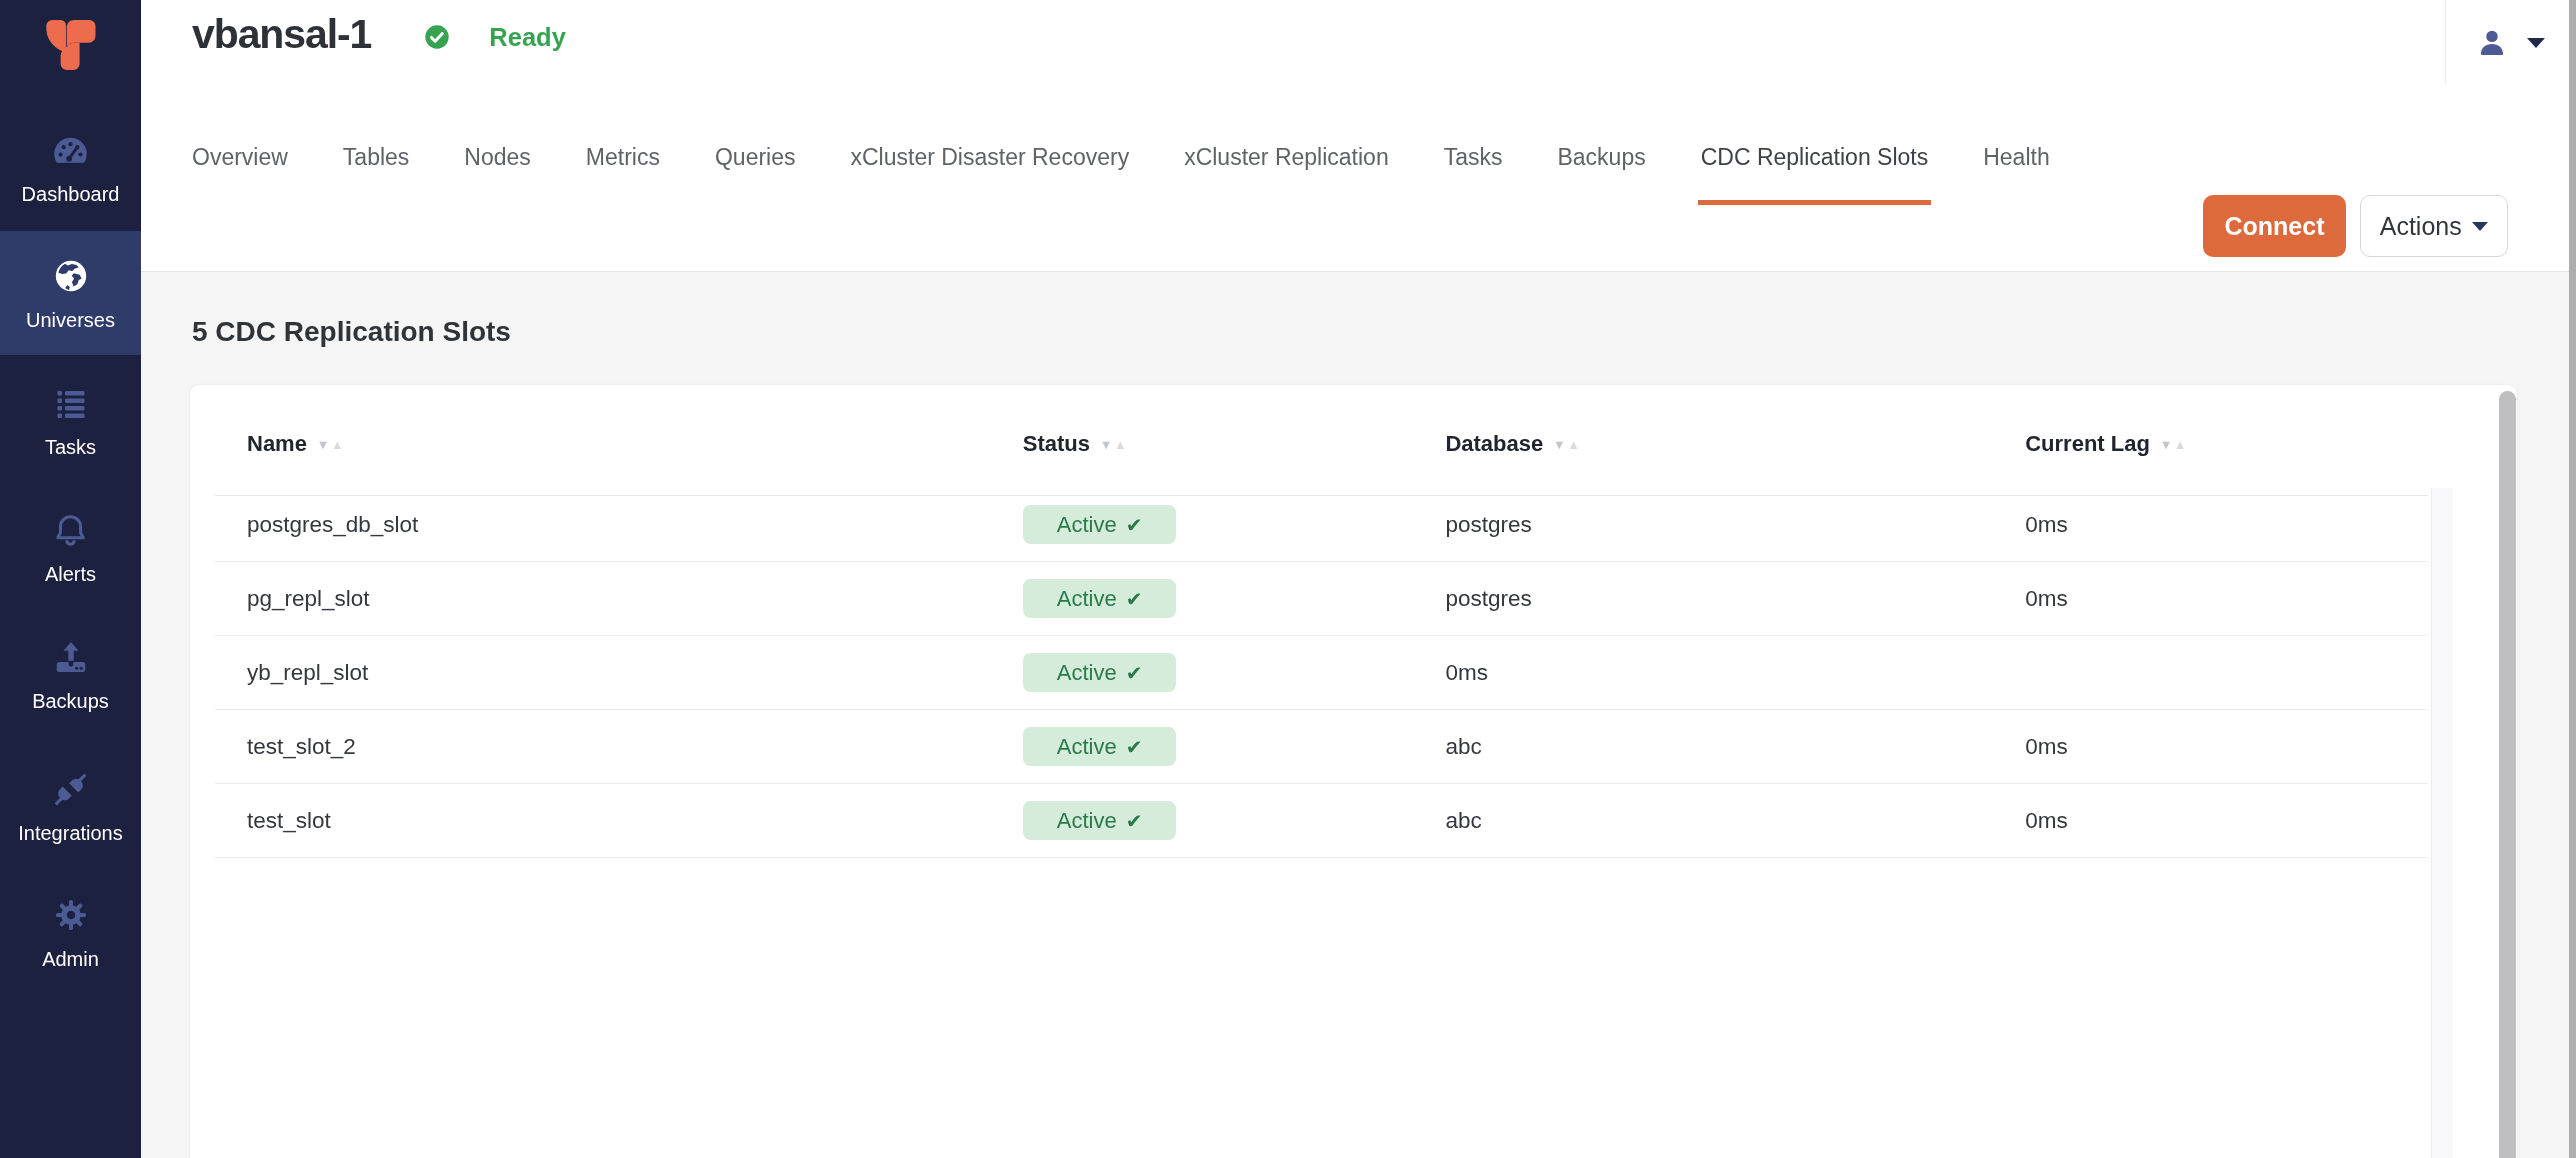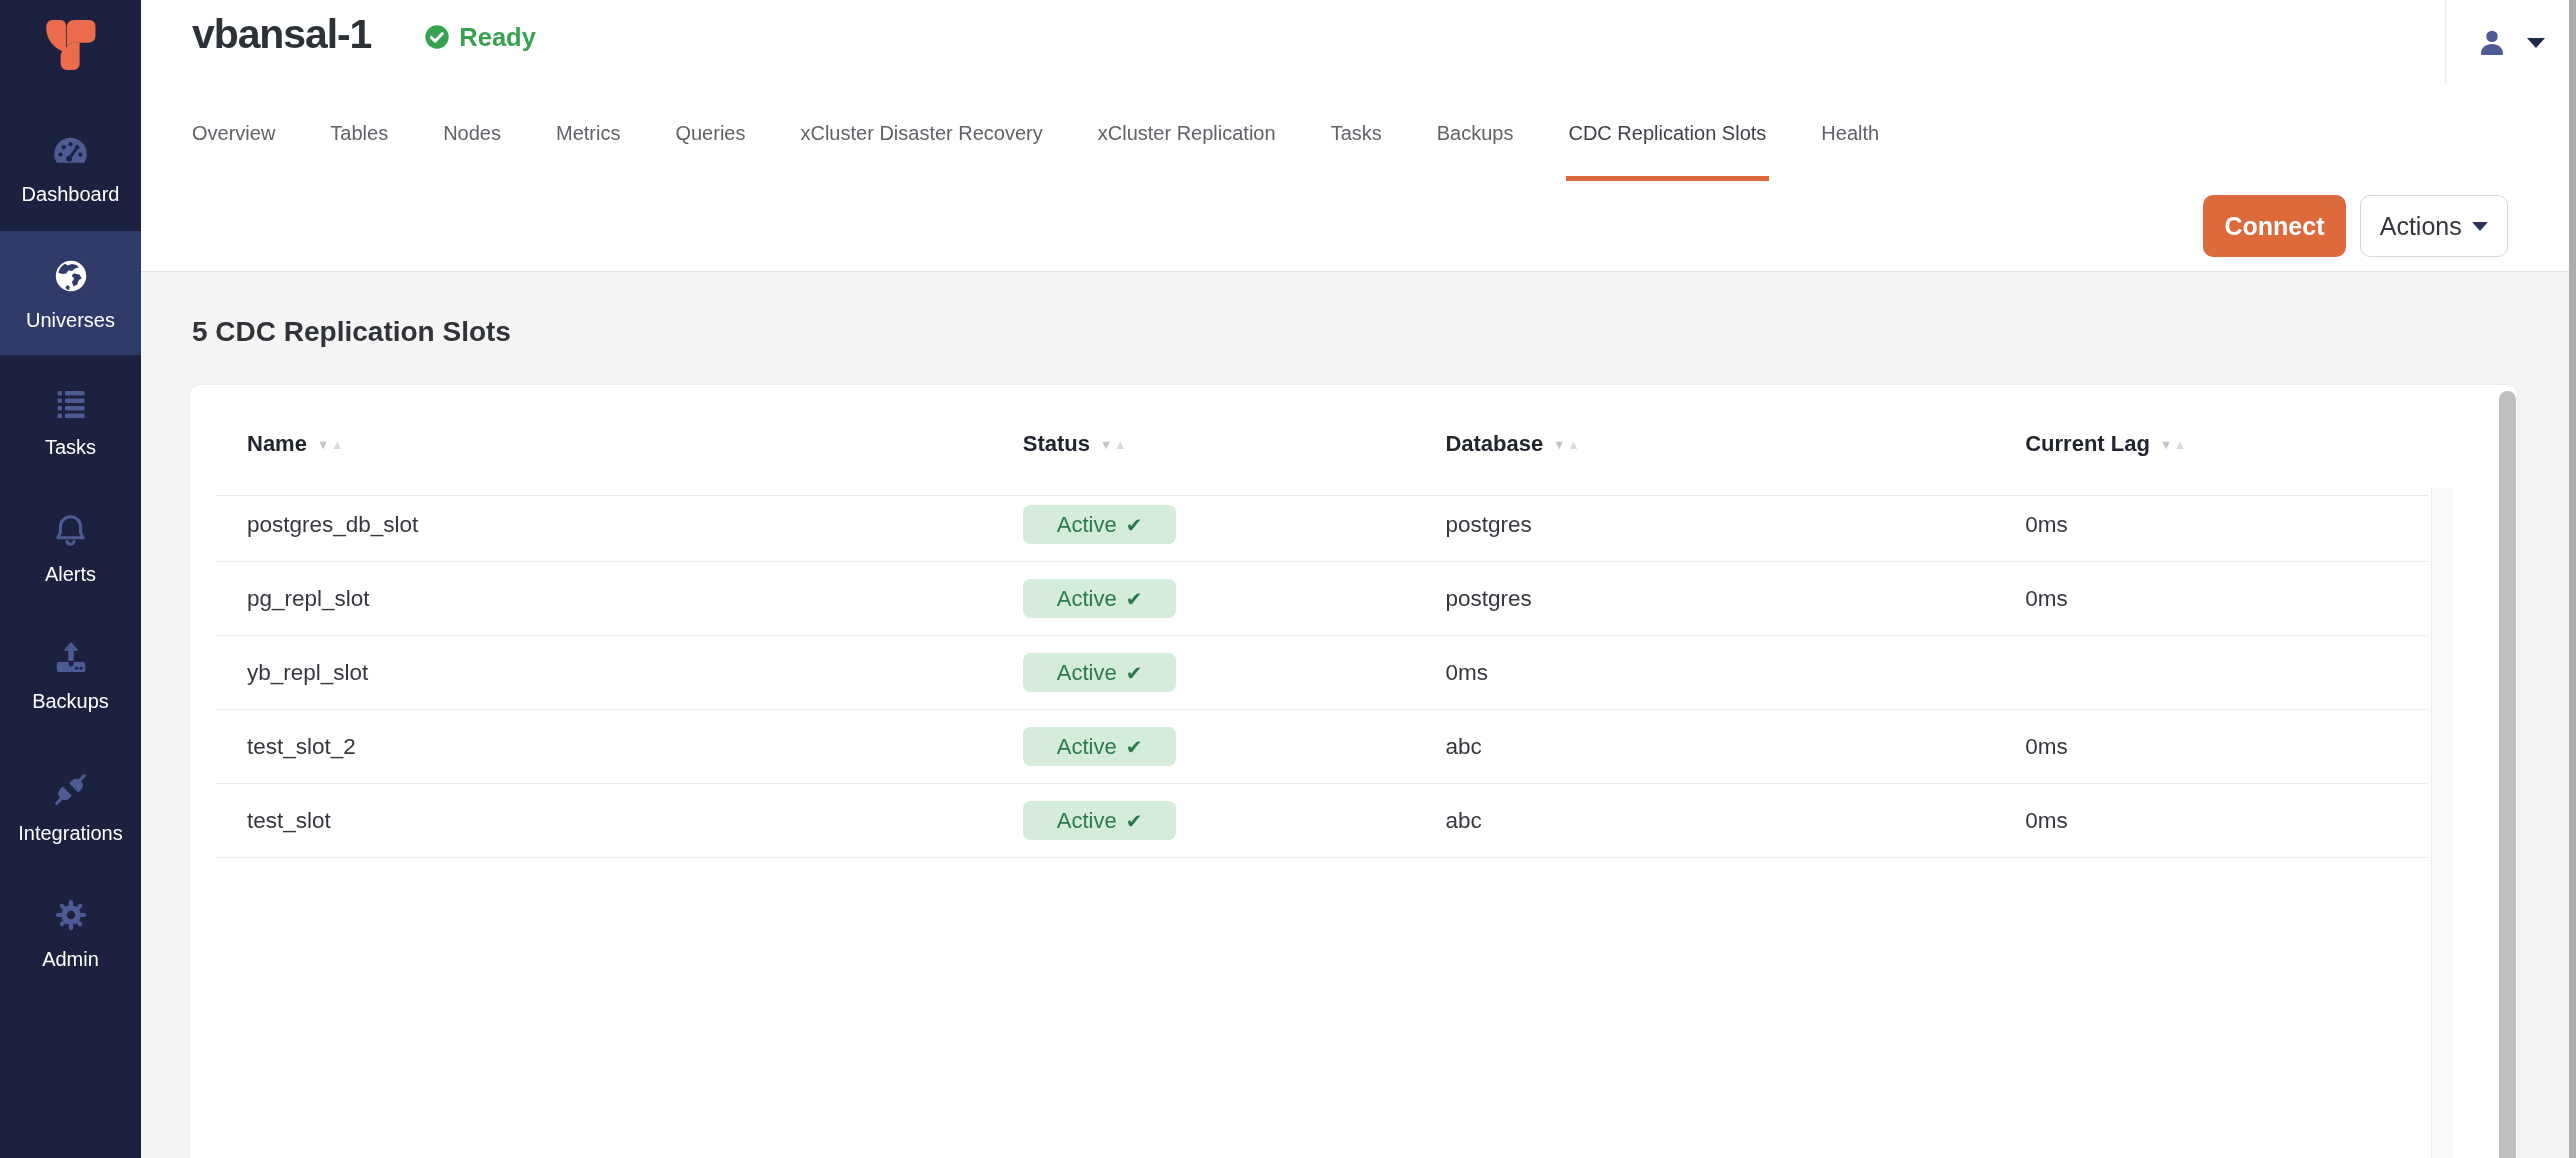--- a/index.html
+++ b/index.html
@@ -22,27 +22,27 @@
   .nav-item{position:absolute;left:0;width:141px;height:124px;display:flex;flex-direction:column;align-items:center;padding-top:24px;gap:10.5px;cursor:pointer;color:var(--sidebar-icon);}
   .nav-item.active{background:var(--sidebar-active-bg);}
   .nav-label{font-size:20px;color:#ffffff;line-height:24px;white-space:nowrap;}
   .nav-icon{height:42px;display:flex;align-items:center;justify-content:center;}
 
   
   .main{position:absolute;left:141px;top:0;width:2435px;height:1158px;}
   .topbar{position:absolute;left:0;top:0;width:2435px;height:272px;background:#ffffff;border-bottom:0.8px solid #e4e4e7;}
   .page-title{position:absolute;left:51px;top:10.5px;font-size:41px;font-weight:700;color:#2d3138;letter-spacing:-1.1px;}
   .ready{position:absolute;left:282px;top:22.5px;display:flex;align-items:center;gap:8.3px;}
-  .ready-label{font-size:25.5px;font-weight:700;color:var(--ready-green);}
+  .ready-label{font-size:25.5px;font-weight:700;color:var(--ready-green);margin-left:30px;}
   .user-sep{position:absolute;left:2304px;top:0;width:0.8px;height:84px;background:#ececef;}
   .user-menu{position:absolute;left:2333px;top:19.5px;height:47px;display:flex;align-items:center;gap:16.5px;cursor:pointer;}
   .caret{width:0;height:0;border-left:9px solid transparent;border-right:9px solid transparent;border-top:10.5px solid #20284a;}
 
   .tabs{position:absolute;left:51px;top:117px;display:flex;gap:55px;}
-  .tab{position:relative;font-size:20px;line-height:32px;color:#5f6368;cursor:pointer;white-space:nowrap;}
+  .tab{position:relative;font-size:23px;line-height:32px;color:#5f6368;cursor:pointer;white-space:nowrap;margin-top:24px;}
   .tab.active{color:#3e4248;}
   .tab.active::after{content:"";position:absolute;left:-2.3px;right:-2.3px;top:59px;height:5.3px;background:var(--accent-orange);}
 
   .btn{position:absolute;top:195px;height:62px;border-radius:10px;font-size:25px;display:flex;align-items:center;justify-content:center;cursor:pointer;border:none;font-family:inherit;}
   .btn-connect{left:2062px;width:143px;background:var(--accent-orange);color:#ffffff;font-weight:700;}
   .btn-actions{left:2219px;width:148px;background:#ffffff;border:0.8px solid #d6d7da;color:#33373d;gap:10.5px;}
   .caret2{width:0;height:0;border-left:8.3px solid transparent;border-right:8.3px solid transparent;border-top:9.8px solid #2c3560;}
 
   
   .content{position:absolute;left:0;top:272px;width:2435px;height:886px;background:#f5f5f6;}

